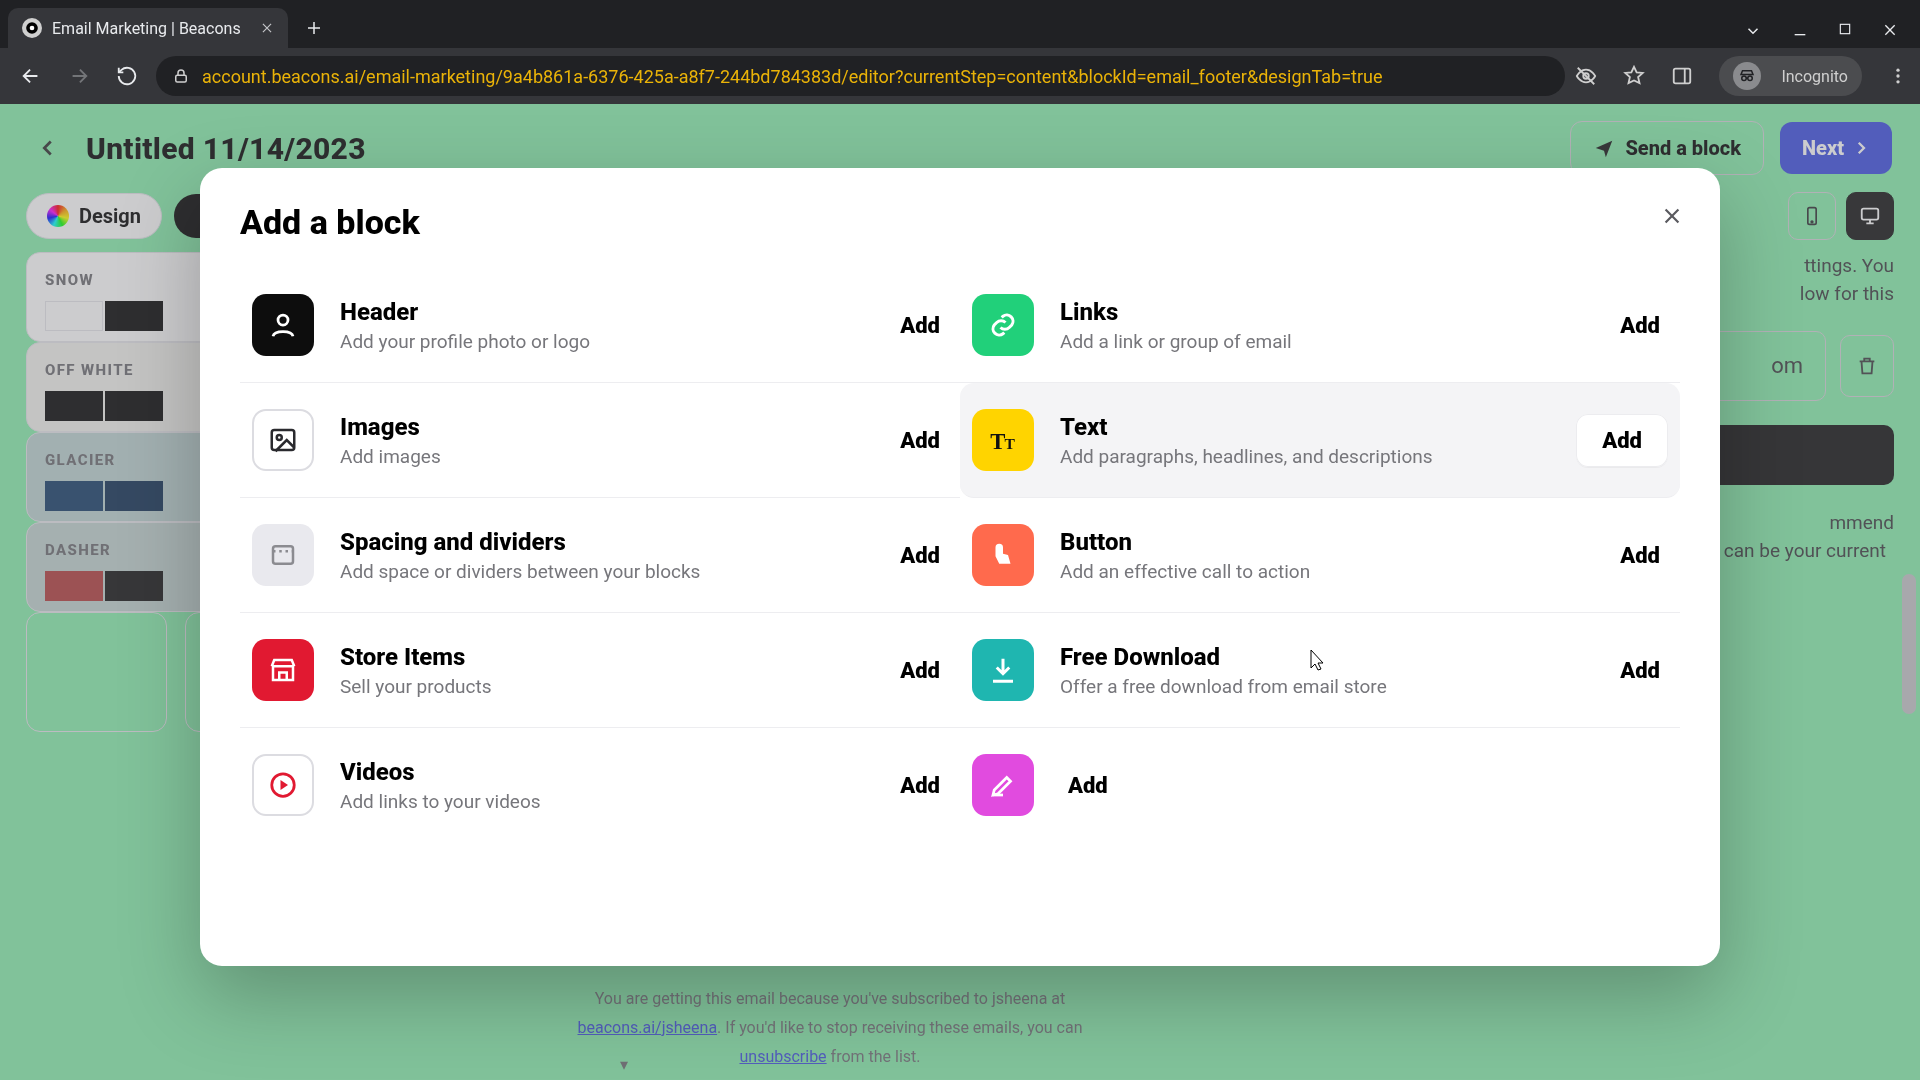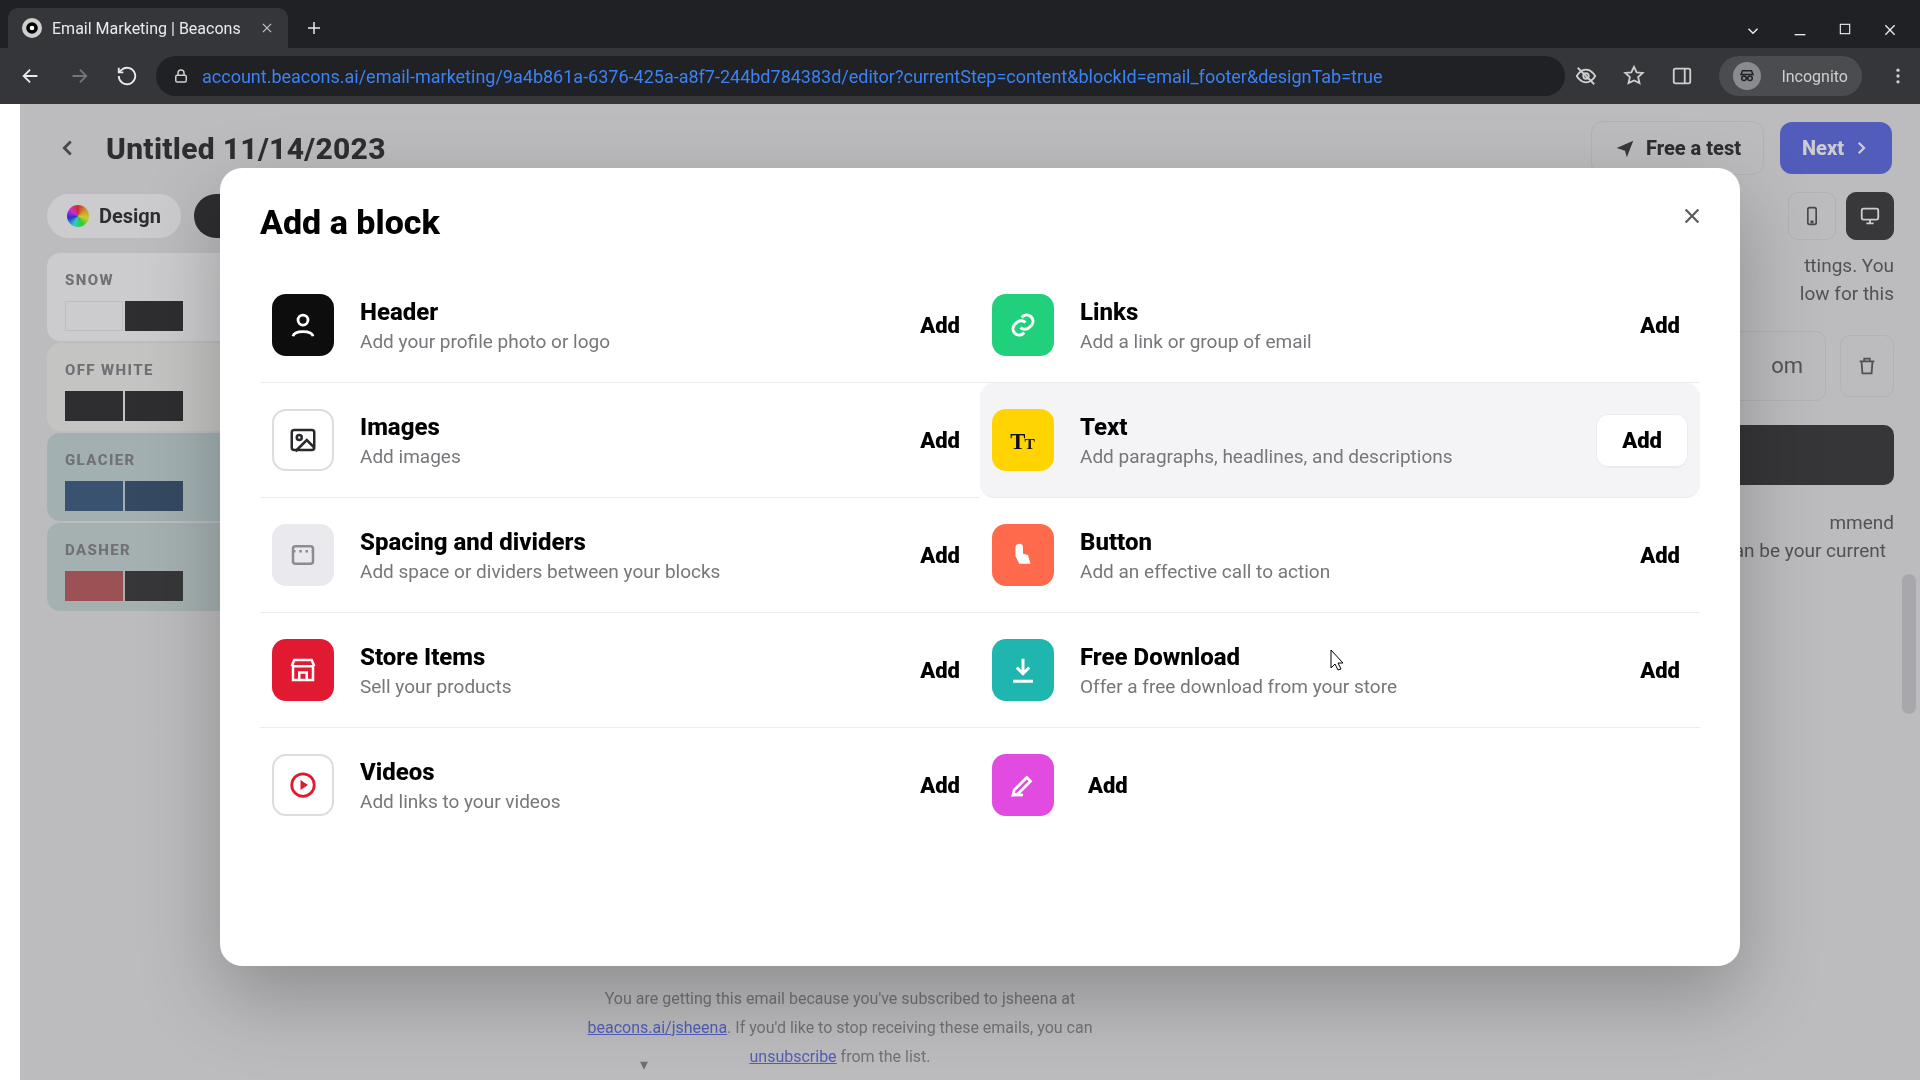--- a/index.html
+++ b/index.html
@@ -11,27 +11,27 @@
   .tab .favicon { width:20px; height:20px; border-radius:50%; background:#cfcfcf; display:flex; align-items:center; justify-content:center; font-size:12px; color:#000;}
   .tab .tabclose { margin-left:auto; opacity:.8; }
   .newtab-btn { width:36px; height:36px; display:flex; align-items:center; justify-content:center; color:#e8eaed; margin-left:8px; margin-bottom:2px; border-radius:50%; }
   .winctrls { margin-left:auto; display:flex; gap:30px; padding:0 22px 8px 0; color:#e8eaed; }
   .winctrls span svg { display:block; }
 
   .addrrow { height:56px; background:#35363a; display:flex; align-items:center; padding:0 12px; gap:10px; color:#e8eaed; }
   .navbtn { width:38px; height:38px; display:flex; align-items:center; justify-content:center; border-radius:50%; }
   .navbtn.disabled { opacity:.35; }
   .addrbar { flex:1; height:40px; background:#202124; border-radius:20px; display:flex; align-items:center; padding:0 16px; gap:12px; color:#cfcfcf; font-size:18px; }
-  .addrbar .url { color:#3b82f6; white-space:nowrap; overflow:hidden; }
+  .addrbar .url { color:#eab308; white-space:nowrap; overflow:hidden; }
   .addr-right-icons { display:flex; gap:26px; align-items:center; color:#cfcfcf; }
   .incog-chip { display:flex; align-items:center; gap:20px; background:#4b4c4f; padding:6px 14px; border-radius:20px; font-size:16px; }
   .incog-ava { width:28px; height:28px; border-radius:50%; background:#8a8b8e; display:flex; align-items:center; justify-content:center; }
 
   
-  .page { position:relative; height:calc(1080px - 48px - 56px); background:#e5e5e5;margin-left:20px; }
+  .page { position:relative; height:calc(1080px - 48px - 56px); background:#86efac; }
   .pagehdr { height:88px; display:flex; align-items:center; padding:0 28px; gap:18px; }
   .backchev { width:40px; height:40px; display:flex; align-items:center; justify-content:center; color:#2b2b2b; }
   .doctitle { font-size:30px; font-weight:800; letter-spacing:.3px; }
   .hdr-right { margin-left:auto; display:flex; align-items:center; gap:16px; }
   .sendtest { display:flex; align-items:center; gap:10px; border:1px solid #d4d4d8; border-radius:12px; padding:14px 22px; font-weight:800; font-size:20px; }
   .nextbtn { display:flex; align-items:center; gap:8px; background:#3b4de0; color:#fff; border-radius:12px; padding:14px 22px; font-weight:800; font-size:20px; }
 
   .tabsrow { display:flex; align-items:center; padding:0 26px; gap:12px; }
   .design-chip { display:flex; align-items:center; gap:10px; border:1px solid #e5e5ea; background:#fff; border-radius:24px; padding:10px 20px; font-weight:700; font-size:20px; }
   .cwheel { width:22px; height:22px; border-radius:50%; background: conic-gradient(red,orange,yellow,lime,cyan,blue,magenta,red); }
@@ -226,21 +226,21 @@
         </svg>
     </div>
     <div class="doctitle">Untitled 11/14/2023</div>
     <div class="hdr-right">
       <div class="sendtest">
         <span>
             <svg width="22" height="22" viewBox="0 0 24 24" fill="#111">
               <path d="M3 12l18-8-7 18-2-7-9-3z"></path>
             </svg>
           </span>
-        <span>Free a test</span>
+        <span>Send a block</span>
       </div>
       <div class="nextbtn">
         <span>Next</span>
         <span>
             <svg width="18" height="18" viewBox="0 0 24 24" fill="none" stroke="#fff" stroke-width="3">
               <path d="M9 5l7 7-7 7"></path>
             </svg>
           </span>
       </div>
     </div>
@@ -456,21 +456,21 @@
       </div>
 
       <div class="row">
         <div class="iconbox ib-dl">
           <svg width="30" height="30" viewBox="0 0 24 24" fill="none" stroke="#fff" stroke-width="2.4">
               <path d="M12 3v12M7 10l5 5 5-5M4 21h16"></path>
             </svg>
         </div>
         <div class="rowtext">
             <div class="t">Free Download</div>
-            <div class="d">Offer a free download from your store</div>
+            <div class="d">Offer a free download from email store</div>
           </div>
         <div class="addbtn">Add</div>
       </div>
 
       <div class="row">
         <div class="iconbox ib-video">
           <svg width="30" height="30" viewBox="0 0 24 24" fill="none" stroke="#e11931" stroke-width="2.2">
               <circle cx="12" cy="12" r="9"></circle>
               <path d="M10 8l6 4-6 4z" fill="#e11931" stroke="none"></path>
             </svg>

